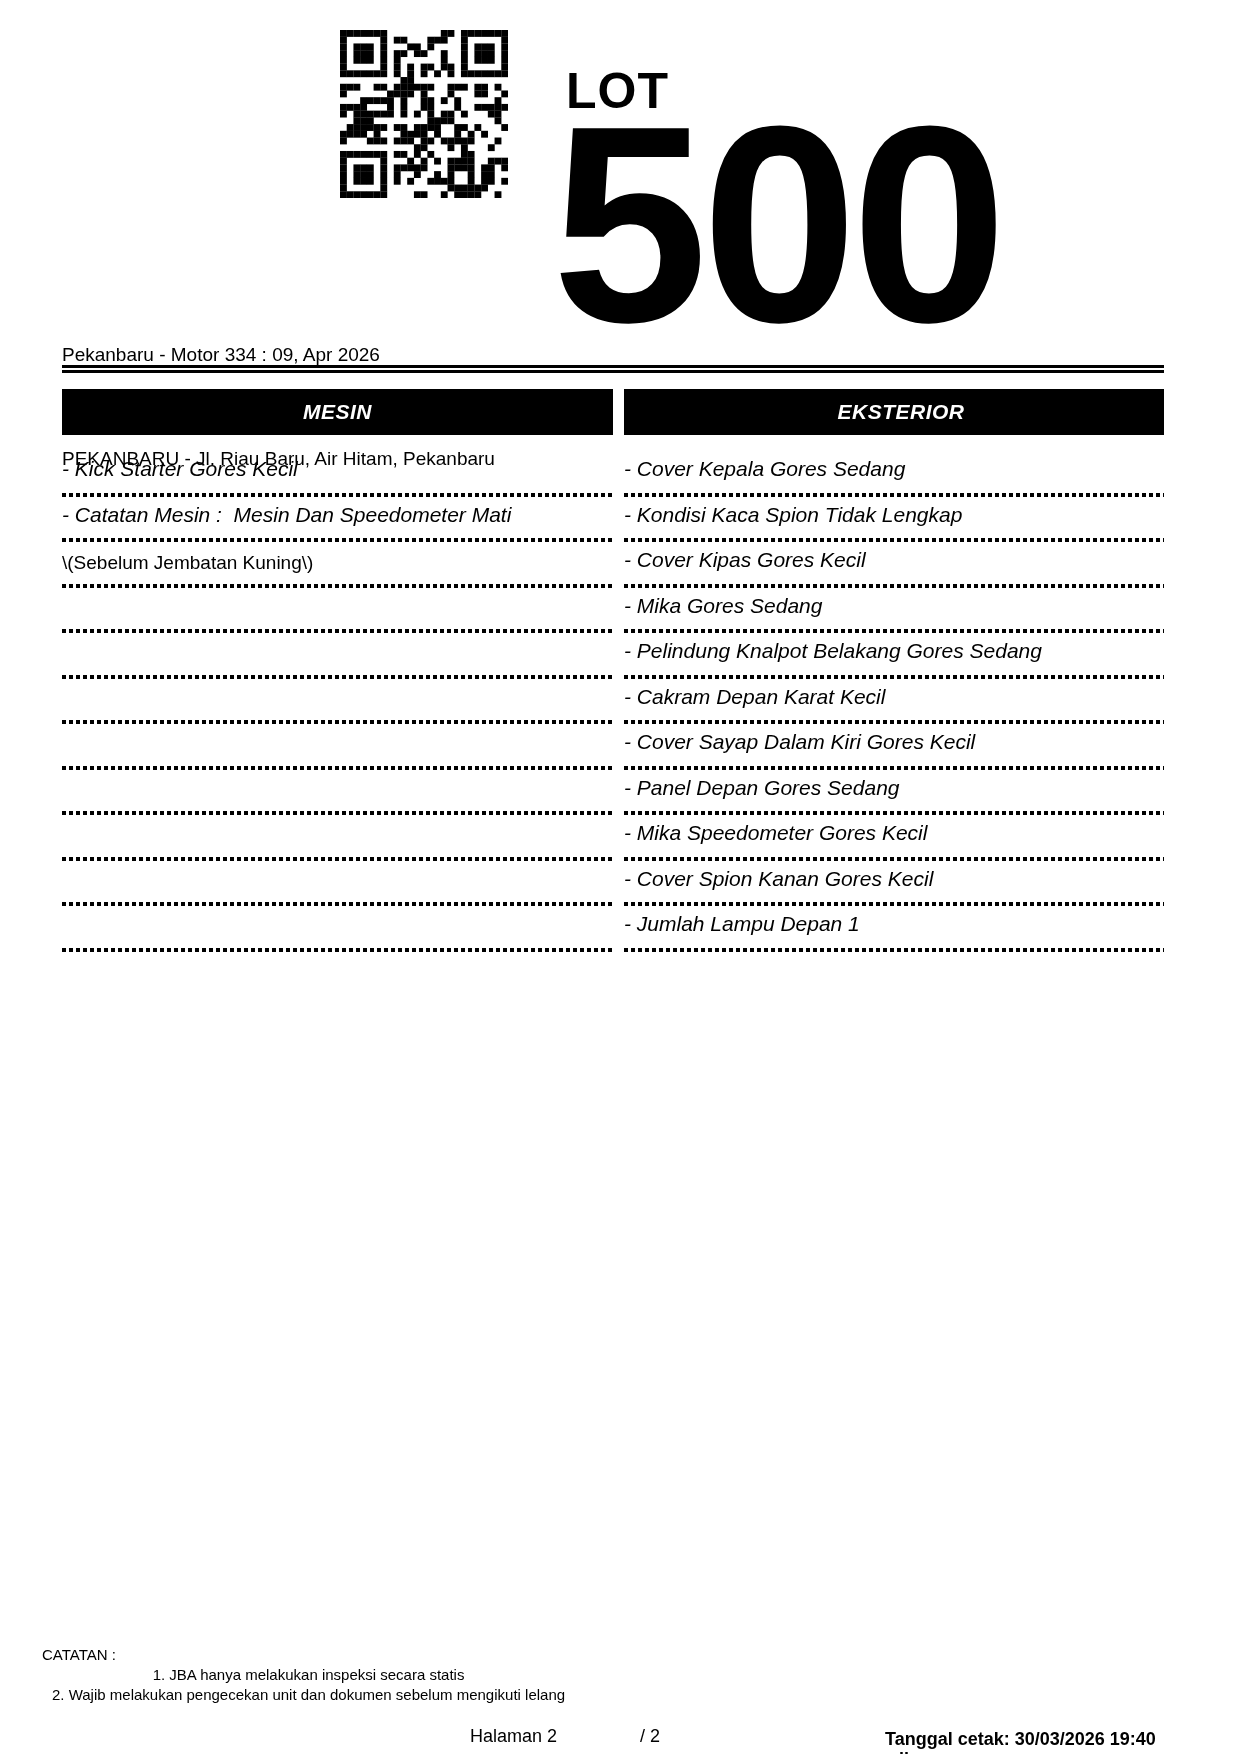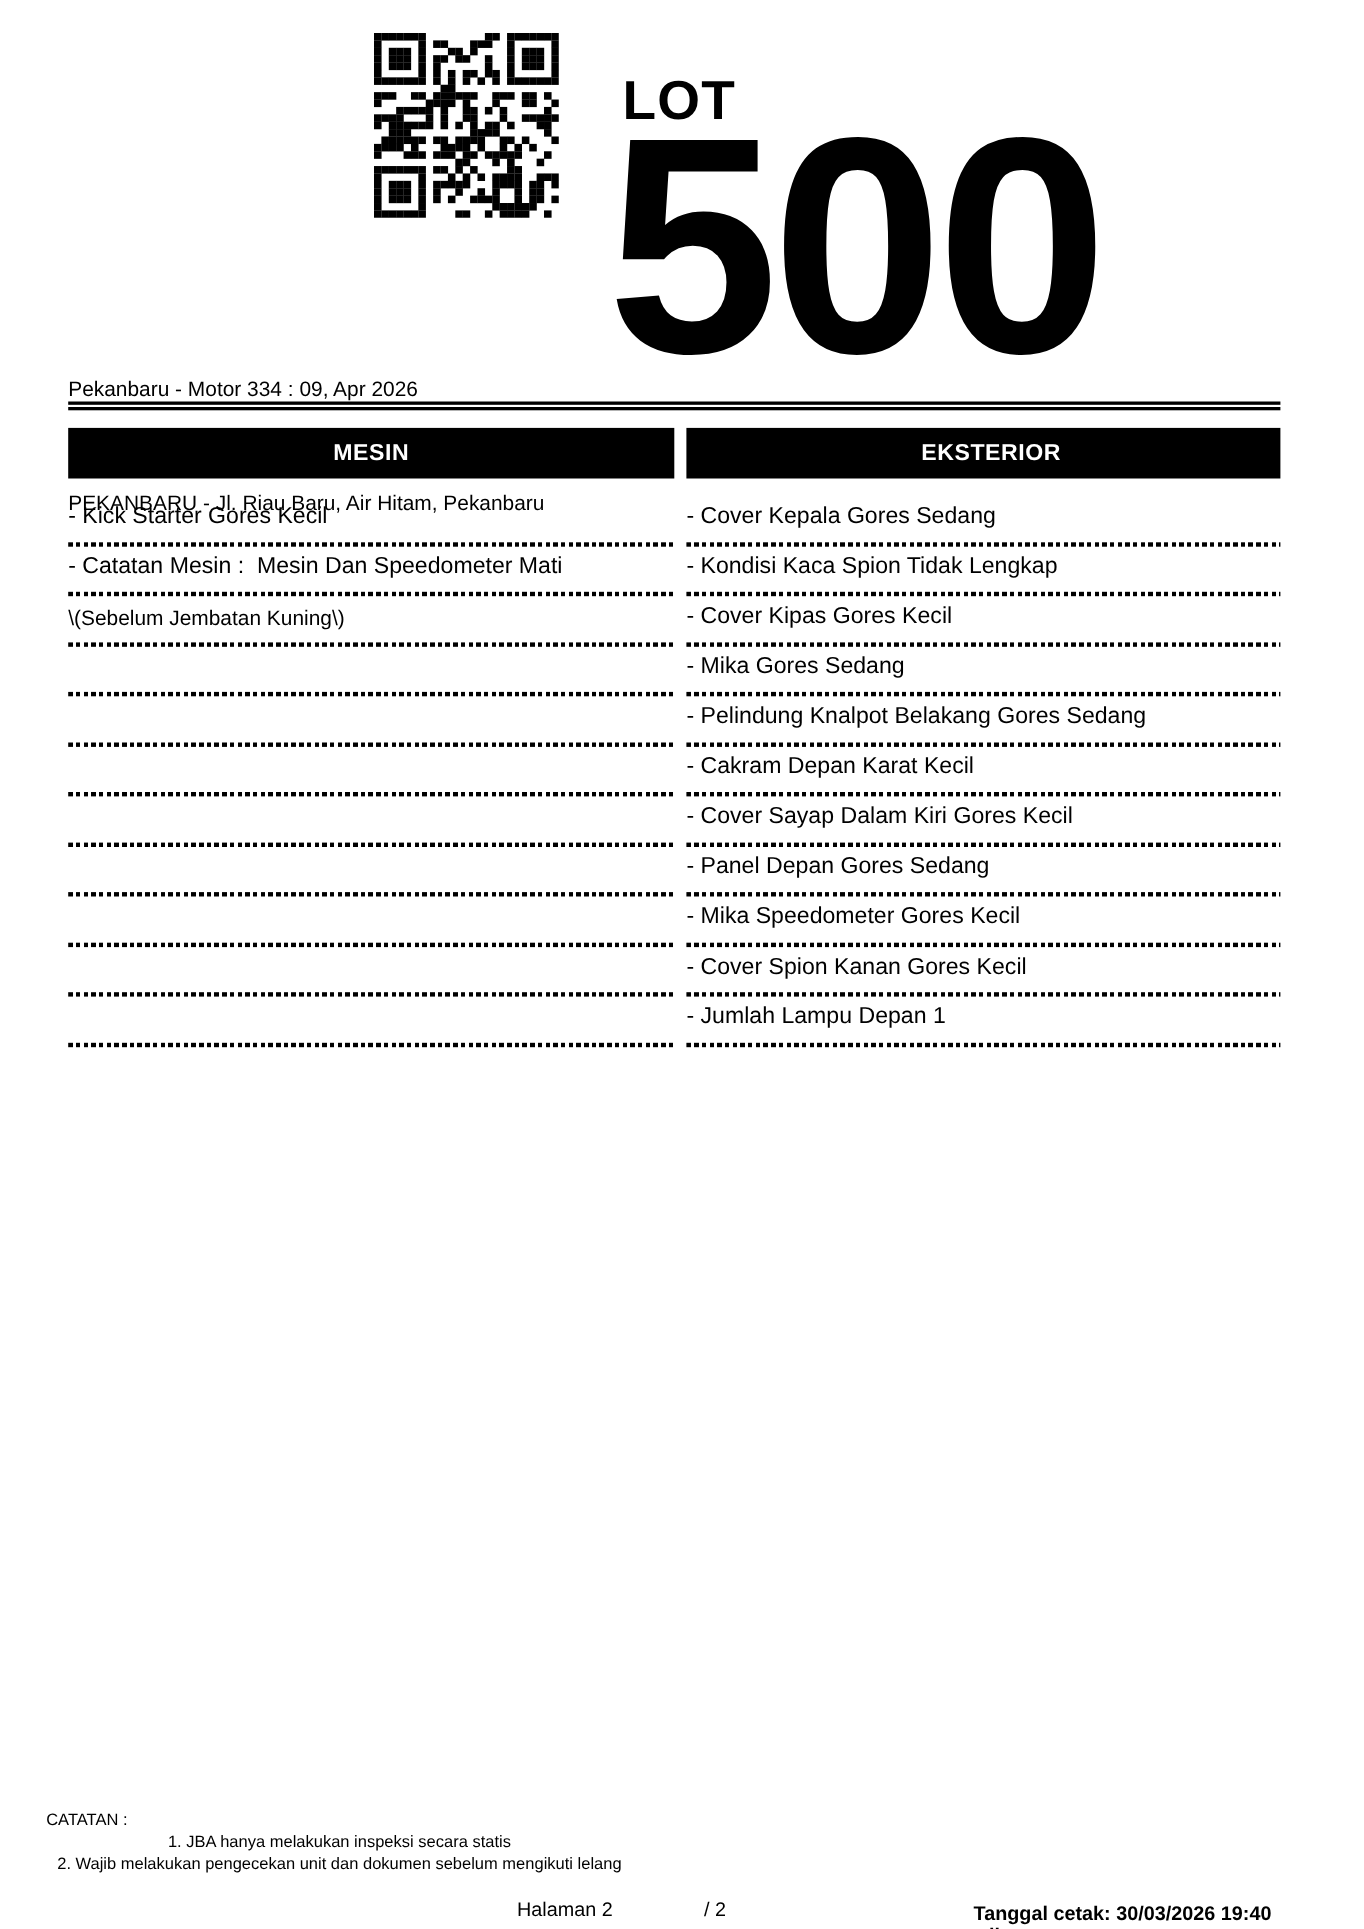--- a/index.html
+++ b/index.html
@@ -30,21 +30,21 @@
 
   .double-rule { position: absolute; left: 62px; top: 365px; width: 1116px; }
   .double-rule .rule-top { height: 3px; background: #000; }
   .double-rule .rule-gap { height: 2px; background: transparent; }
   .double-rule .rule-bottom { height: 3px; background: #000; }
 
   .columns {
     position: absolute; left: 62px; top: 389px; width: 1116px;
     display: flex; gap: 11px;
   }
-  .col { flex: 0 0 auto; }
+  .col { flex: 0 0 auto; font-style: italic; }
   .col-left  { width: 551px; }
   .col-right { width: 554px; }
   .col-header {
     height: 46px; background: #000; color: #fff;
     font-size: 21px; font-weight: bold; letter-spacing: 0.5px;
     text-align: center; line-height: 46px;
   }
   .rows { margin-top: 16px; }
   .row { position: relative; height: 45.5px; box-sizing: border-box; padding-top: 7px; }
   .row-text { font-size: 21px; line-height: 22px; white-space: pre-wrap; display: block; }

